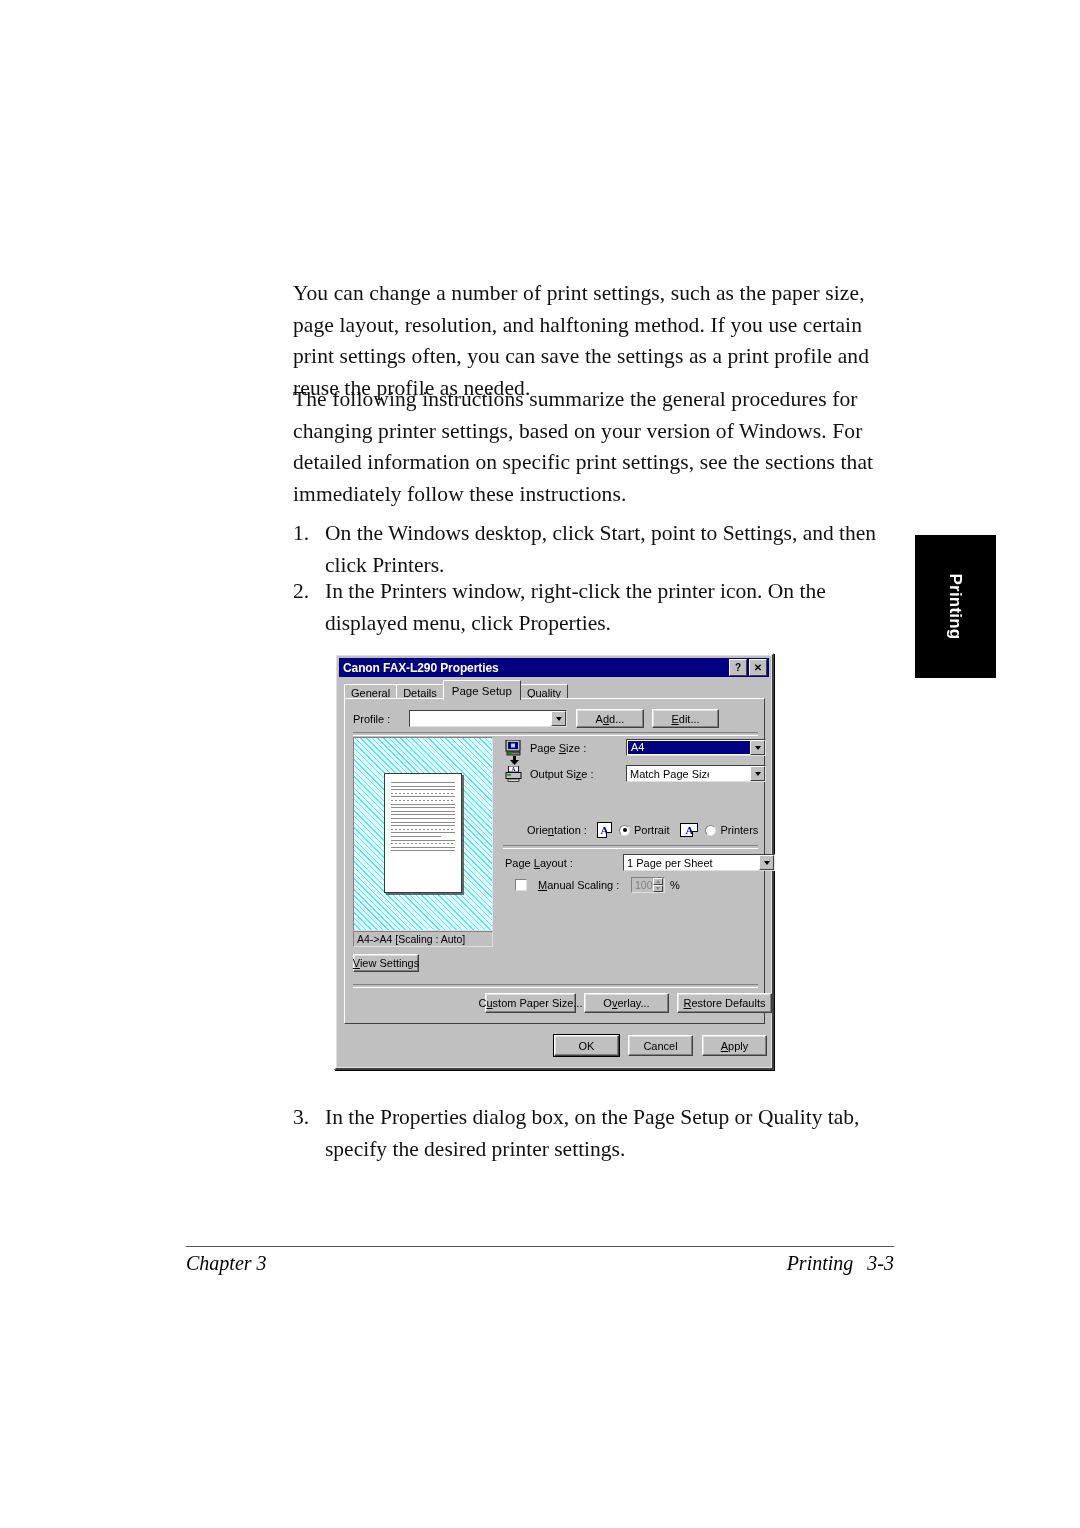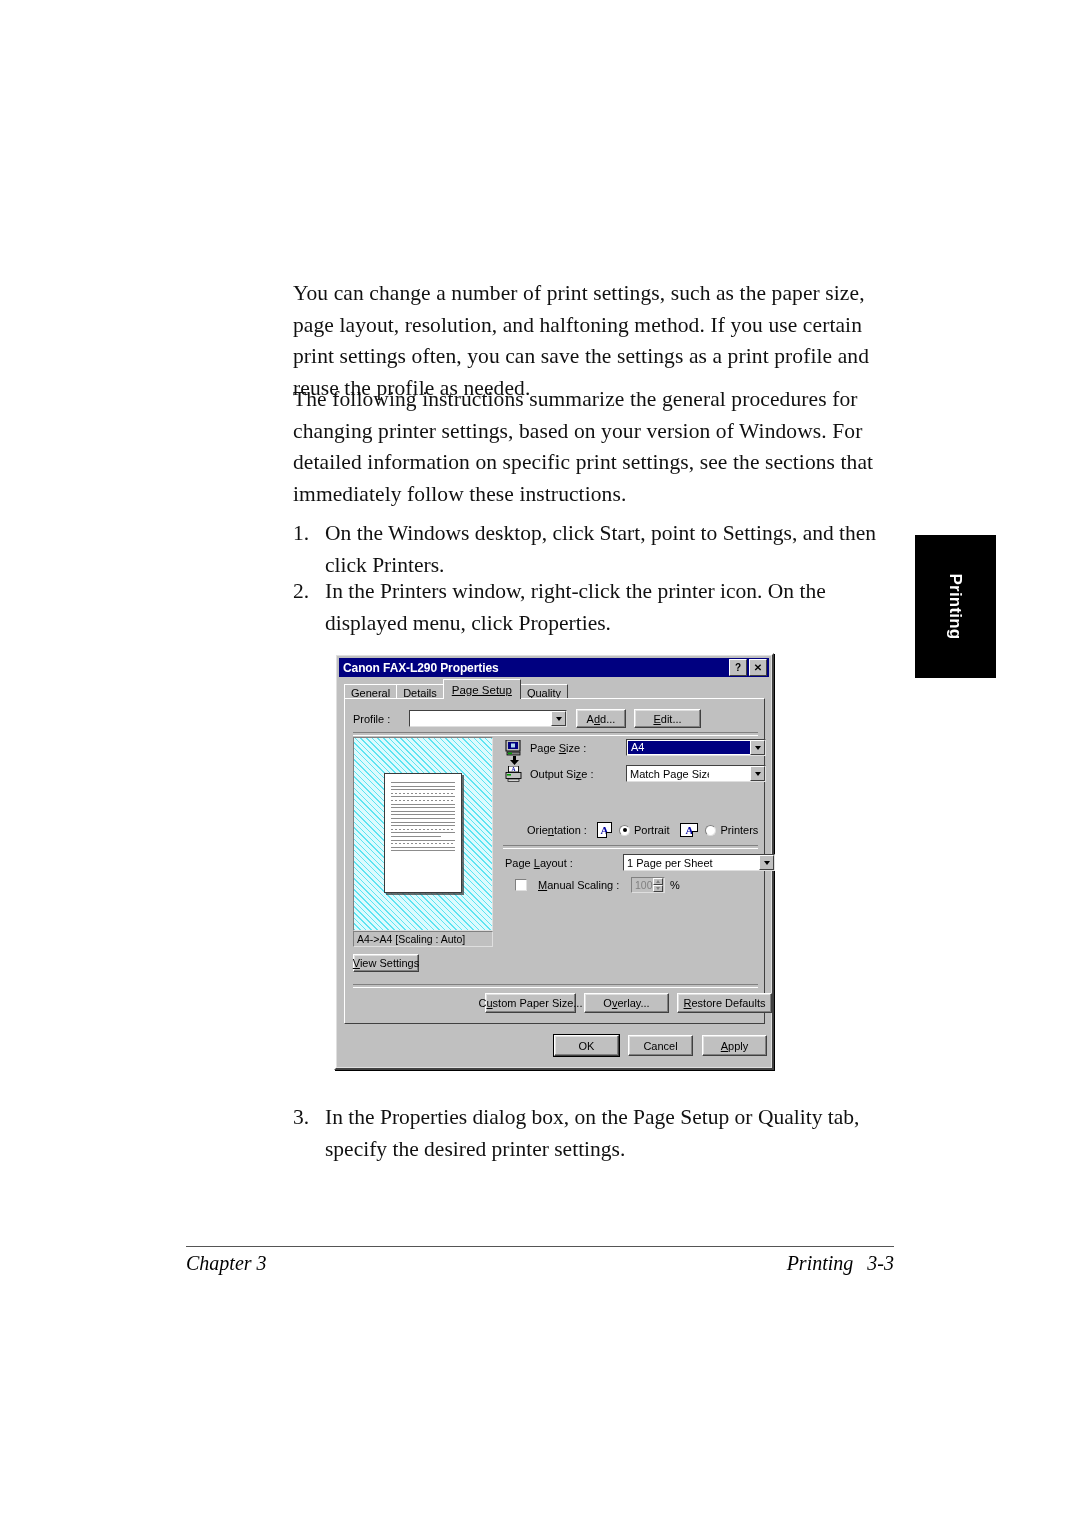--- a/index.html
+++ b/index.html
@@ -184,22 +184,21 @@
     font-family: "Liberation Sans", sans-serif;
     color: #000;
   }
 
   
   .tabstrip {
     position: absolute;
     left: 8px; top: 26px;
     height: 18px;
     display: flex;
-    align-items: flex-end;
-    text-decoration: underline;
+    align-items: center;
   }
   .tab {
     height: 16px;
     padding: 0 6px;
     background: #c0c0c0;
     border-top: 1px solid #fff;
     border-left: 1px solid #fff;
     border-right: 1px solid #404040;
     display: flex;
     align-items: center;
@@ -544,21 +543,21 @@
     </div>
 
     <div class="tabpanel">
 
       <div class="profile-row">
         <span class="lbl" style="width:56px">Profile :</span>
         <span class="combo" style="width:158px">
           <span class="val"></span>
           <span class="arrow"></span>
         </span>
-        <span class="btn" style="width:50px;height:19px;margin-left:9px">
+        <span class="btn" style="width:68px;height:19px;margin-left:9px">
           <span>A<span class="u">d</span>d...</span>
         </span>
         <span class="btn" style="width:67px;height:19px;margin-left:8px">
           <span><span class="u">E</span>dit...</span>
         </span>
       </div>
 
       <div class="hr" style="left:8px; top:33px; width:405px;"></div>
 
       <div class="preview">

